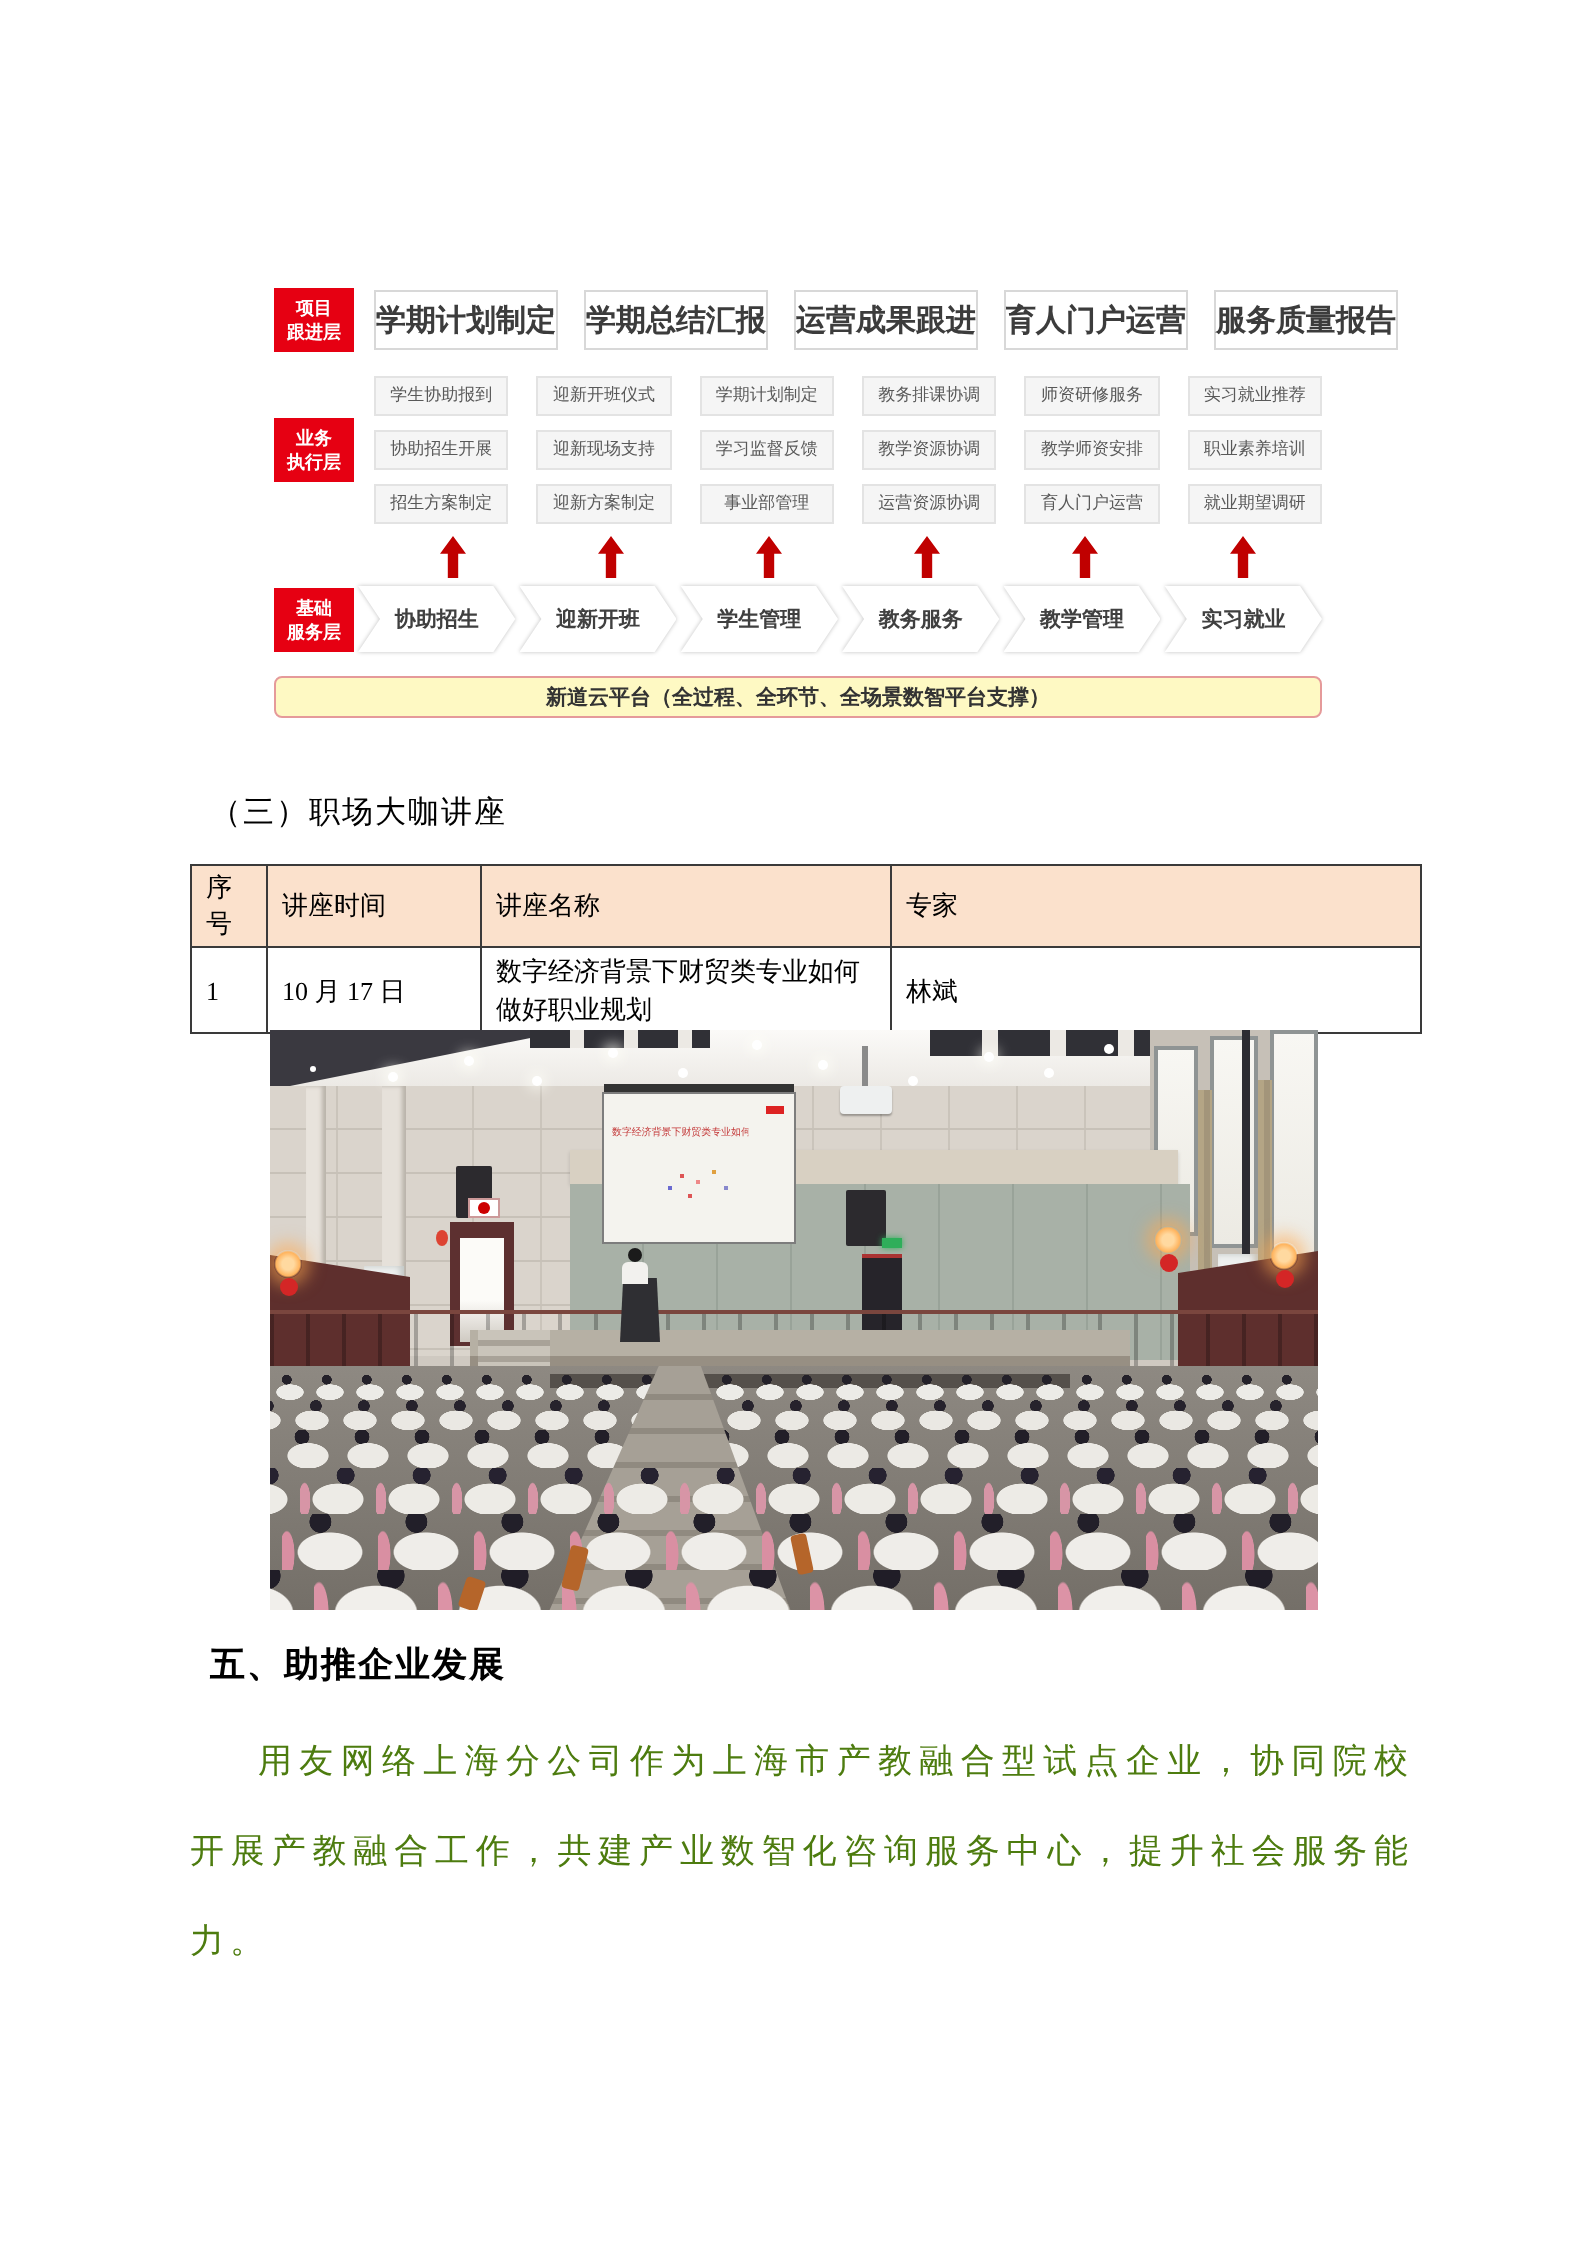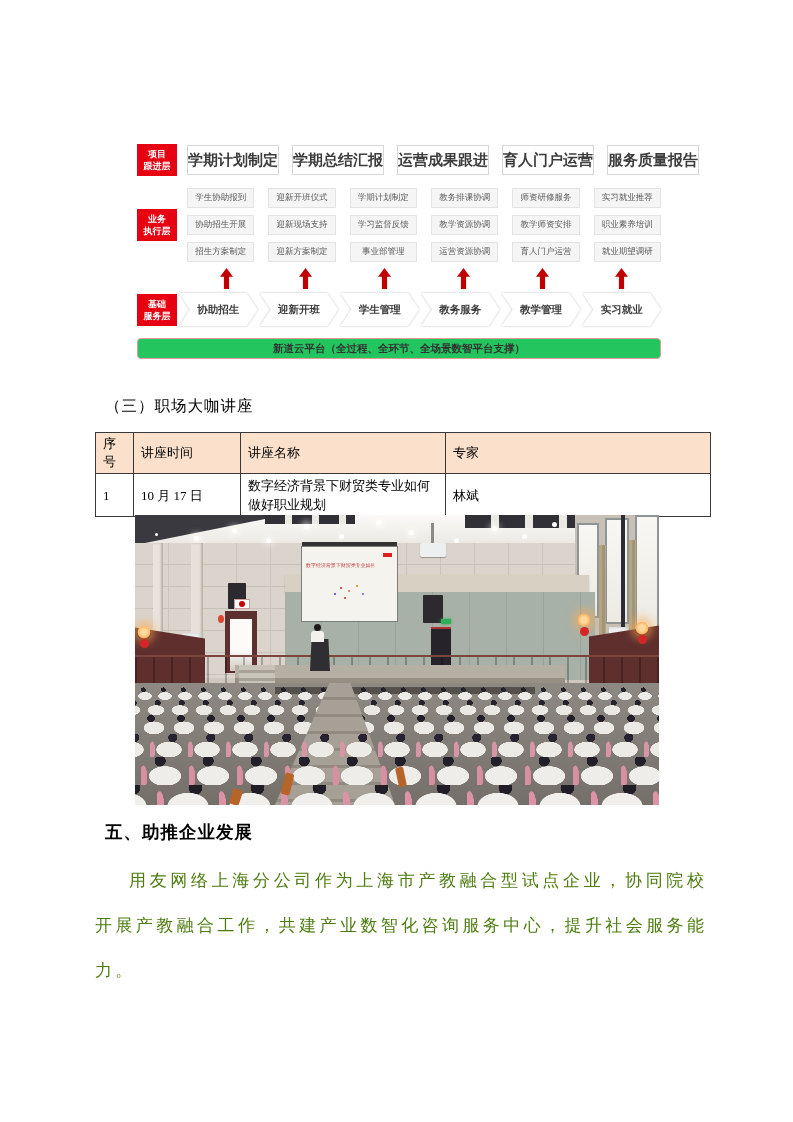--- a/index.html
+++ b/index.html
@@ -20,21 +20,21 @@
              justify-content:center; font-size:8.5px; color:#595959; white-space:nowrap; }
   .arrow-row { margin-left:50px; margin-top:6px; display:grid; grid-template-columns:repeat(6,1fr); }
   .up-arrow { width:13px; height:21px; margin:0 auto; background:#c00000;
               clip-path:polygon(50% 0,100% 42%,70% 42%,70% 100%,30% 100%,30% 42%,0 42%); }
   .chev-row { margin-top:4px; }
   .chevrons { flex:1; display:flex; gap:2px; margin-left:2px;font-weight:bold; }
   .chev-wrap { flex:1; height:33px; filter:drop-shadow(0 0 1px #c0c0c0); }
   .chev { width:100%; height:100%; background:#fff; display:flex; align-items:center; justify-content:center;
           font-size:10.5px; color:#404040;
           clip-path:polygon(0 0, calc(100% - 11px) 0, 100% 50%, calc(100% - 11px) 100%, 0 100%, 11px 50%); }
-  .platform { margin-top:12px; height:21px; border:1px solid #e59a9a; border-radius:4px; background:#22c55e;
+  .platform { margin-top:12px; height:21px; border:1px solid #e59a9a; border-radius:4px; background:#fef9c3;
               display:flex; align-items:center; justify-content:center; font-size:10.5px; font-weight:bold; color:#333; }
 
   
   .sec3-heading { position:absolute; left:105px; top:396px; font-family:"Liberation Serif", serif;
                   font-size:15.5px; color:#000; letter-spacing:1px; }
   .lecture-table { position:absolute; left:95px; top:432px; width:615px; border-collapse:collapse;
                    table-layout:fixed; font-family:"Liberation Serif", serif; font-size:13px; color:#000; }
   .lecture-table th, .lecture-table td { border:1px solid #3a3a3a; text-align:left; vertical-align:middle;
                    padding:2px 7px; font-weight:normal; }
   .lecture-table th { background:#fbe1cc; height:38px; }

